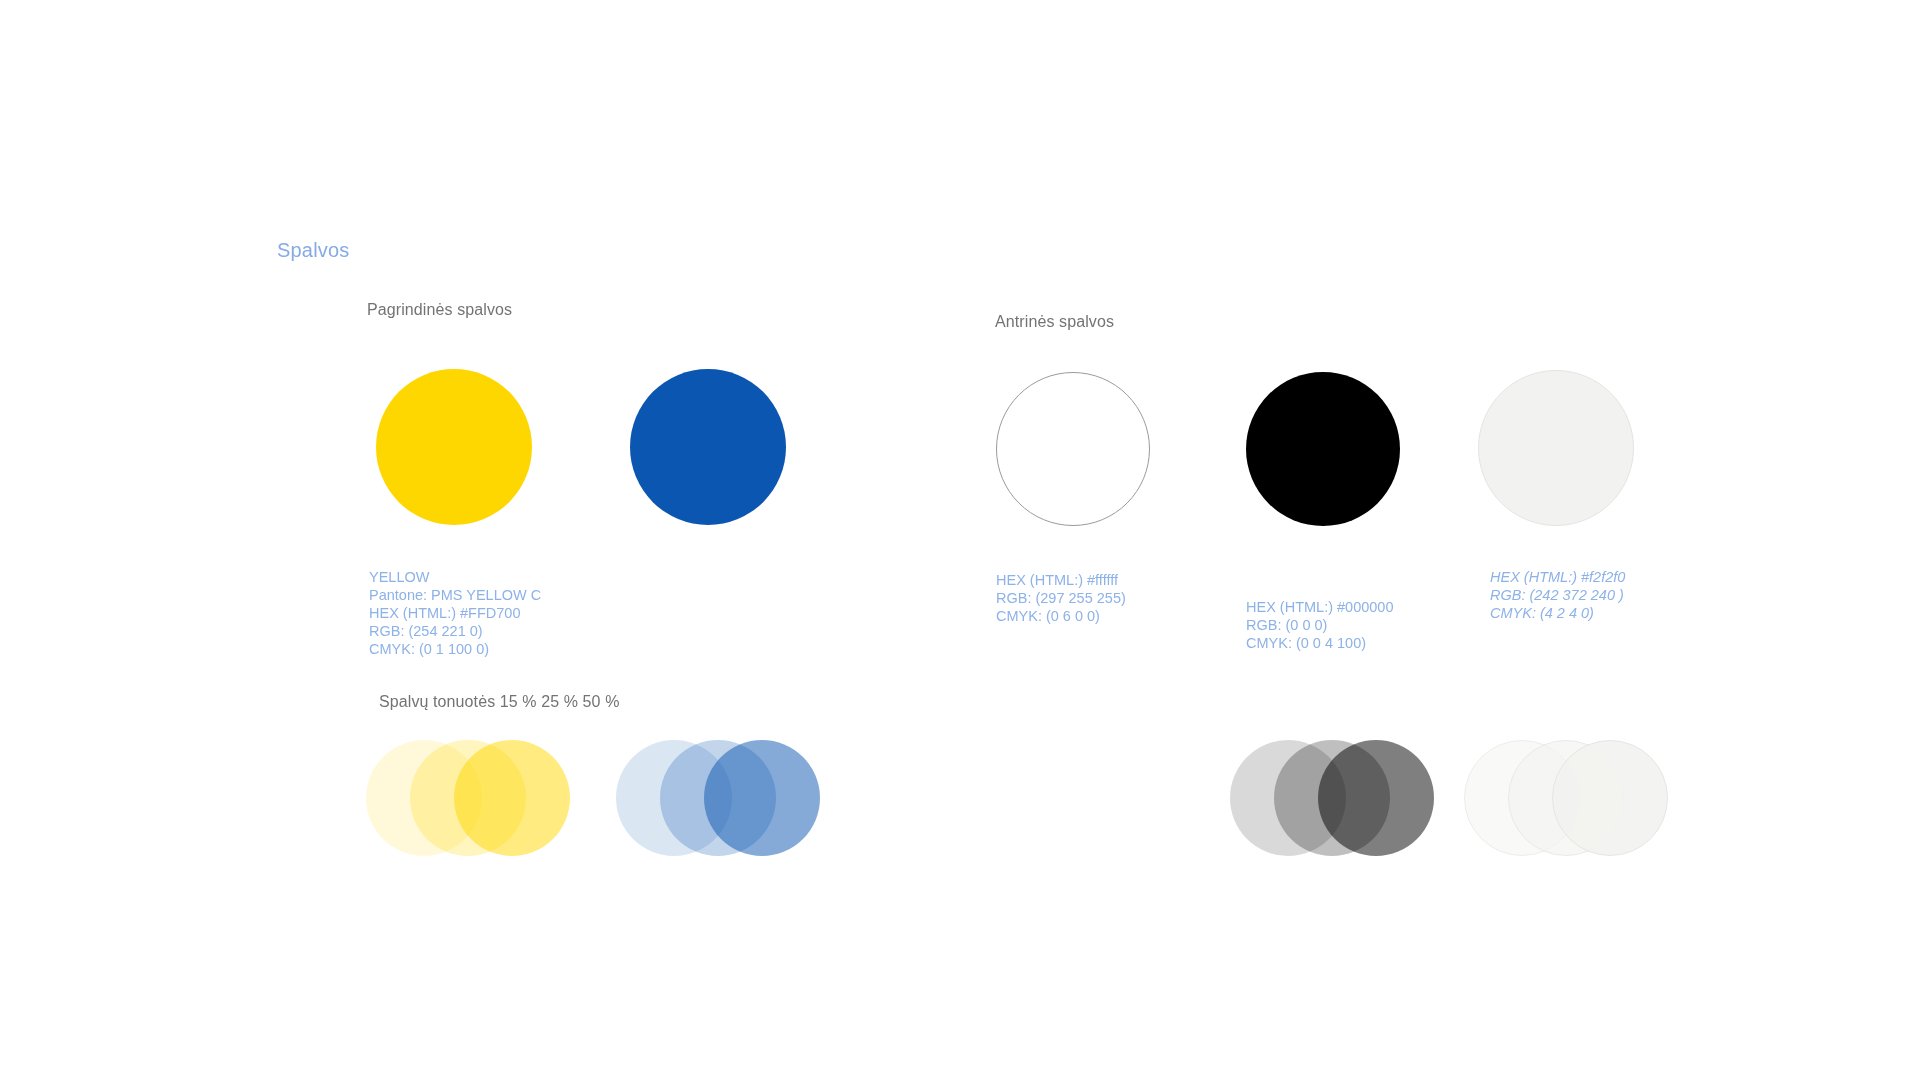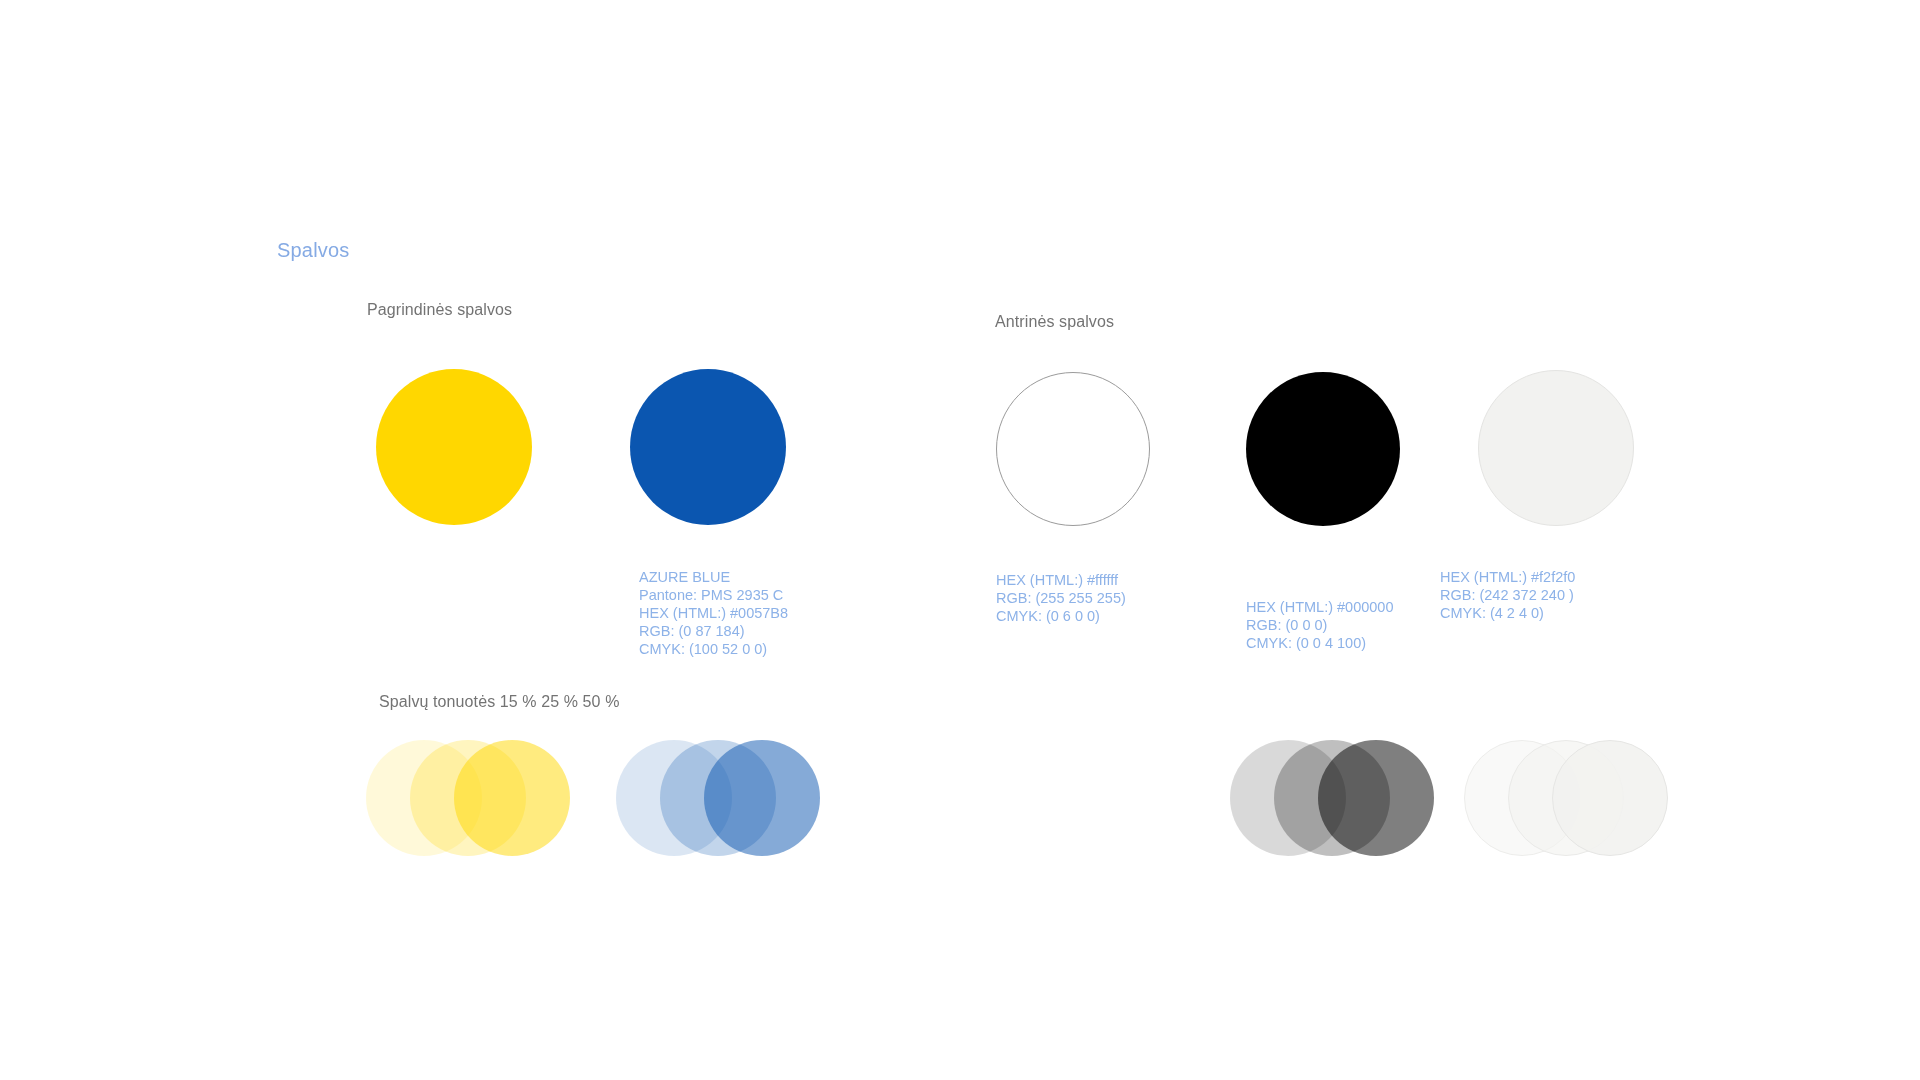--- a/index.html
+++ b/index.html
@@ -70,21 +70,21 @@
     line-height: 18px;
     color: #8db2e8;
     white-space: nowrap;
   }
   .info-block .line { display: block; }
 
   .info-yellow { left: 369px;  top: 568px; }
   .info-blue   { left: 639px;  top: 568px; }
   .info-white  { left: 996px;  top: 571px; }
   .info-black  { left: 1246px; top: 571px; margin-top: 27px; }
-  .info-grey   { left: 1440px; top: 568px; }
+  .info-grey   { left: 1490px; top: 568px; font-style: italic; }
 
   
   .tint-group {
     position: absolute;
     width: 250px;
     height: 116px;
   }
   .tint-group .tc {
     position: absolute;
     top: 0;
@@ -124,40 +124,40 @@
 <div class="page">
 
   <div class="page-title">Spalvos</div>
 
   <div class="section-heading primary">Pagrindinės spalvos</div>
 
   <div class="swatch swatch-yellow"></div>
 
   <div class="swatch swatch-blue"></div>
 
+  <div class="info-block info-yellow">
+    <span class="line">YELLOW</span>
+    <span class="line">Pantone: PMS YELLOW C</span>
+    <span class="line">HEX (HTML:) #FFD700</span>
+    <span class="line">RGB: (254 221 0)</span>
+    <span class="line">CMYK: (0 1 100 0)</span>
+  </div>
 
-  <div class="info-block info-blue">
-    <span class="line">AZURE BLUE</span>
-    <span class="line">Pantone: PMS 2935 C</span>
-    <span class="line">HEX (HTML:) #0057B8</span>
-    <span class="line">RGB: (0 87 184)</span>
-    <span class="line">CMYK: (100 52 0 0)</span>
-  </div>
 
   <div class="section-heading secondary">Antrinės spalvos</div>
 
   <div class="swatch swatch-white"></div>
 
   <div class="swatch swatch-black"></div>
 
   <div class="swatch swatch-grey"></div>
 
   <div class="info-block info-white">
     <span class="line">HEX (HTML:) #ffffff</span>
-    <span class="line">RGB: (255 255 255)</span>
+    <span class="line">RGB: (297 255 255)</span>
     <span class="line">CMYK: (0 6 0 0)</span>
   </div>
 
   <div class="info-block info-black">
     <span class="line">HEX (HTML:) #000000</span>
     <span class="line">RGB: (0 0 0)</span>
     <span class="line">CMYK: (0 0 4 100)</span>
   </div>
 
   <div class="info-block info-grey">

